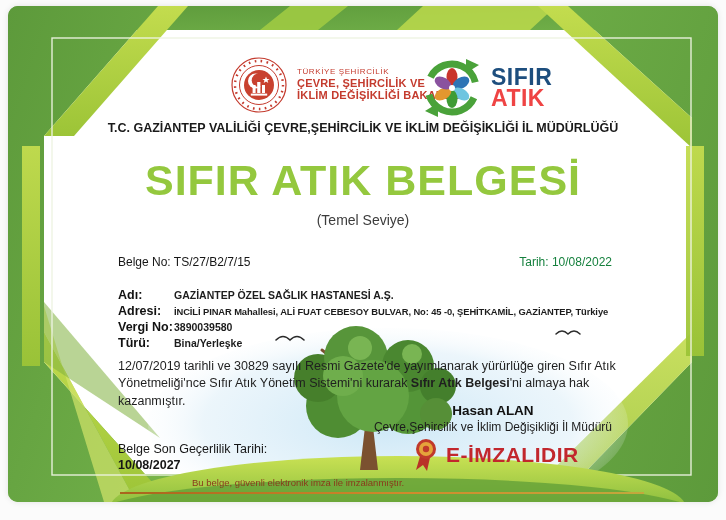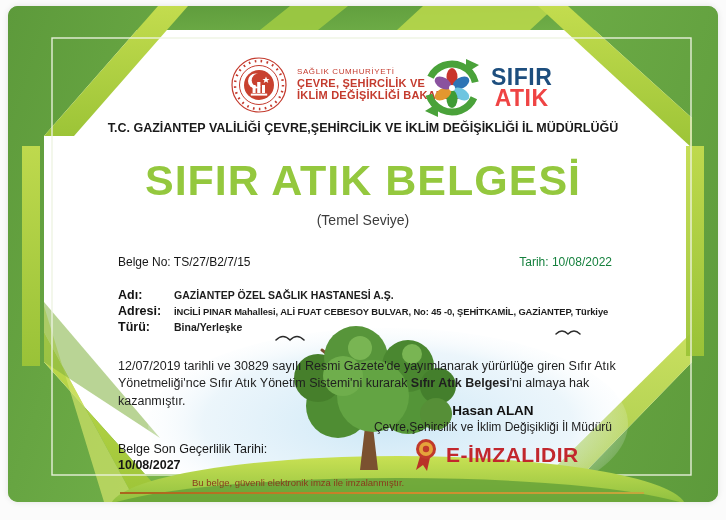--- a/index.html
+++ b/index.html
@@ -7,21 +7,21 @@
   .cert{position:absolute;left:8px;top:6px;width:710px;height:496px;background:#ffffff;
         border-radius:10px;overflow:hidden;box-shadow:0 0 6px rgba(0,0,0,.10);}
   .frame-svg{position:absolute;left:0;top:0;width:710px;height:496px;z-index:1;}
   .layer{position:absolute;z-index:3;}
 
   
   .ministry{left:222px;top:50px;display:flex;align-items:center;gap:9px;}
   .ministry-text{color:#c43b2e;line-height:1.12;}
   .m1{font-size:8px;letter-spacing:.6px;}
   .m2,.m3{font-size:11px;font-weight:bold;letter-spacing:.2px;}
-  .sifirlogo{left:412px;top:50px;display:flex;align-items:center;gap:7px;text-align:center;}
+  .sifirlogo{left:412px;top:50px;display:flex;align-items:center;gap:7px;}
   .sifir-words{font-weight:800;font-size:23px;line-height:.92;letter-spacing:.5px;}
   .w-sifir{color:#1d4e7e;}
   .w-atik{color:#ef4444;}
 
   .authority{left:0;right:0;top:115px;text-align:center;font-size:12.5px;font-weight:bold;color:#1a1a1a;}
   .bigtitle{left:0;right:0;top:150px;text-align:center;font-size:43px;font-weight:bold;color:#94c83e;letter-spacing:1px;}
   .subtitle{left:0;right:0;top:206px;text-align:center;font-size:14px;color:#3c3c3c;}
 
   .metaL{left:110px;top:249px;font-size:12px;color:#161616;}
   .metaR{right:106px;top:249px;font-size:12px;color:#15803d;}
@@ -138,21 +138,21 @@
         <circle cx="29" cy="29" r="15" fill="#c8412f"></circle>
         <circle cx="25.5" cy="25" r="7.5" fill="#ffffff"></circle>
         <circle cx="28.5" cy="24.2" r="6.8" fill="#c8412f"></circle>
         <polygon points="36,20.5 37,23 39.6,23 37.5,24.6 38.3,27 36,25.5 33.7,27 34.5,24.6 32.4,23 35,23" fill="#ffffff"></polygon>
         <rect x="22.6" y="29" width="3" height="8" fill="#ffffff"></rect>
         <rect x="27.2" y="26" width="3.2" height="11" fill="#ffffff"></rect>
         <rect x="32" y="29" width="3" height="8" fill="#ffffff"></rect>
         <rect x="20.8" y="37.6" width="16.4" height="2" fill="#ffffff"></rect>
       </svg>
       <div class="ministry-text">
-        <div class="m1">SAĞLIK CUMHURİYETİ</div>
+        <div class="m1">TÜRKİYE ŞEHİRCİLİK</div>
         <div class="m2">ÇEVRE, ŞEHİRCİLİK VE</div>
         <div class="m3">İKLİM DEĞİŞİKLİĞİ BAKANLIĞI</div>
       </div>
     </div>
 
     <div class="layer sifirlogo">
       <svg width="64" height="64" viewBox="0 0 64 64">
         <circle cx="32" cy="32" r="24" fill="none" stroke="#4aa23a" stroke-width="7" stroke-dasharray="58 18" transform="rotate(24 32 32)"></circle>
         <polygon points="46,3 59,9 46,17" fill="#4aa23a"></polygon>
         <polygon points="18,61 5,55 18,47" fill="#4aa23a"></polygon>
@@ -183,20 +183,24 @@
     <div class="layer fields">
       <div class="frow">
         <div class="flabel">Adı:</div>
         <div class="fvalue">GAZİANTEP ÖZEL SAĞLIK HASTANESİ A.Ş.</div>
       </div>
       <div class="frow">
         <div class="flabel">Adresi:</div>
         <div class="fvalue small">İNCİLİ PINAR Mahallesi, ALİ FUAT CEBESOY BULVAR, No: 45 -0, ŞEHİTKAMİL, GAZİANTEP, Türkiye</div>
       </div>
       <div class="frow">
+        <div class="flabel">Vergi No:</div>
+        <div class="fvalue">3890039580</div>
+      </div>
+      <div class="frow">
         <div class="flabel">Türü:</div>
         <div class="fvalue">Bina/Yerleşke</div>
       </div>
     </div>
 
     <div class="layer bodytext"><span>12/07/2019 tarihli ve 30829 sayılı Resmi Gazete'de yayımlanarak yürürlüğe giren Sıfır Atık Yönetmeliği'nce Sıfır Atık Yönetim Sistemi'ni kurarak </span><b>Sıfır Atık Belgesi</b><span>'ni almaya hak kazanmıştır.</span></div>
 
     <div class="layer signblock">
       <div class="signname">Hasan ALAN</div>
       <div class="signtitle">Çevre,Şehircilik ve İklim Değişikliği İl Müdürü</div>

